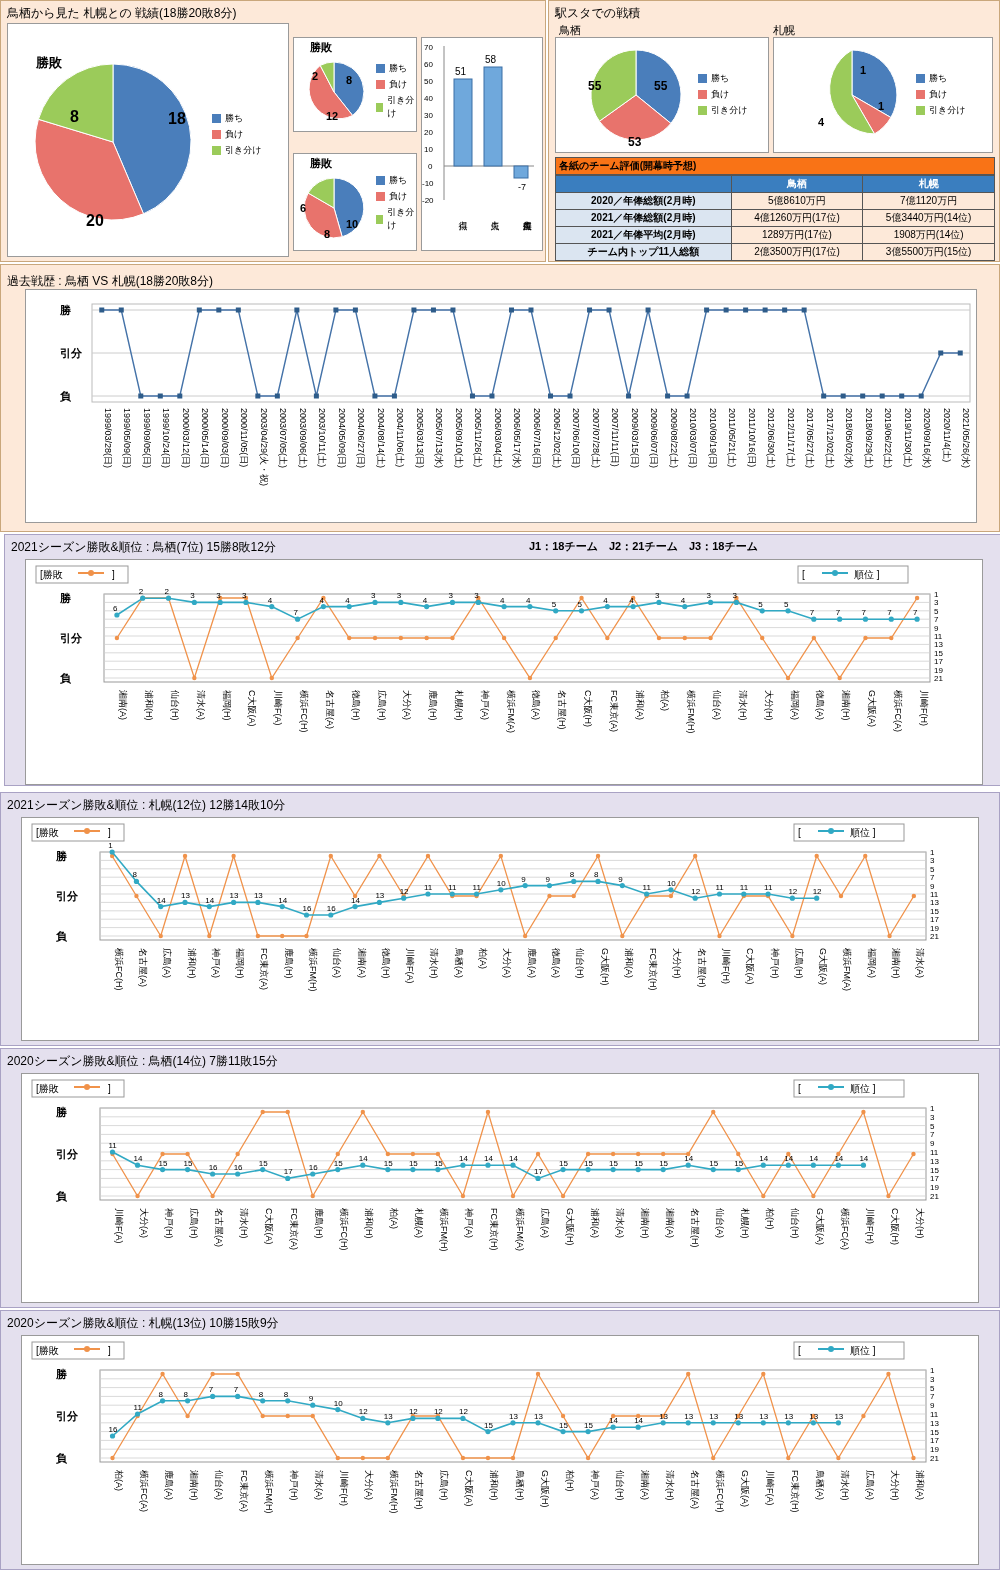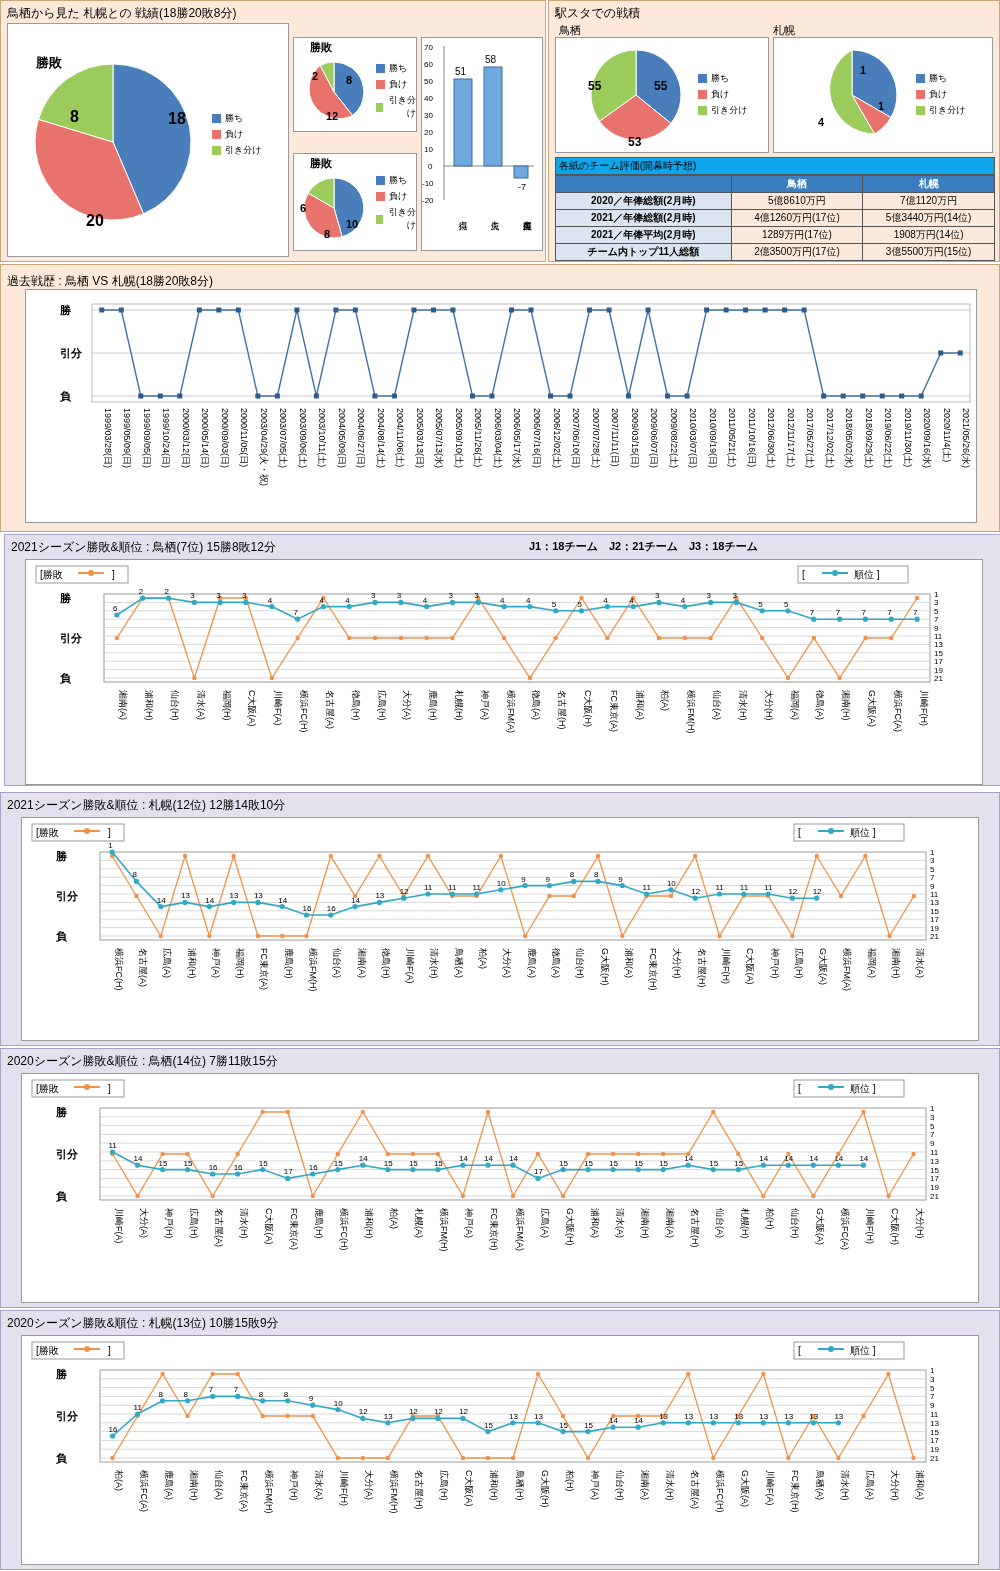--- a/index.html
+++ b/index.html
@@ -16,21 +16,21 @@
   .sec-title { font-weight:normal; font-size:12px; }
 
   
   #sec1 { left:0; top:0; width:546px; height:262px; background:#fde9d9; border:1px solid #c9a77c; }
   #sec1 .sec-title { position:absolute; left:6px; top:4px; }
   #sec2 { left:548px; top:0; width:452px; height:262px; background:#fde9d9; border:1px solid #c9a77c;}
   #sec2 .sec-title { position:absolute; left:6px; top:4px; }
   .chartbox { position:absolute; background:#fff; border:1px solid #9a9a9a; }
 
   .legend { font-size:9px; line-height:13px; }
-  .legend div { display:flex; align-items:center; margin-bottom:3px;text-align:right; }
+  .legend div { display:flex; align-items:center; margin-bottom:3px; }
   .legend i { display:inline-block; width:9px; height:9px; margin-right:4px; }
 
   
   table.eval { border-collapse:collapse; font-size:10px; width:100%; }
   table.eval th, table.eval td { border:1px solid #555; padding:1px 3px; text-align:center; }
   table.eval th { background:#3a7ebf; color:#fff; font-weight:bold; }
   table.eval td.rowhdr { background:#dbe5f1; font-weight:bold; text-align:center; }
 
   
   #sec3 { left:0; top:264px; width:1000px; height:268px; background:#fde9d9; border:1px solid #c9a77c; }
@@ -229,21 +229,21 @@
           <span>負け</span>
         </div>
       <div>
           <i style="background:#9bcb5a"></i>
           <span>引き分け</span>
         </div>
     </div>
   </div>
 
   <div style="position:absolute; left:6px; top:156px; width:440px;">
-    <div style="font-size:10px; font-weight:normal; background:#0ea5e9; border:1px solid #555; padding:1px 3px;">各紙のチーム評価(開幕時予想)</div>
+    <div style="font-size:10px; font-weight:bold; background:#f97316; border:1px solid #555; padding:1px 3px;">各紙のチーム評価(開幕時予想)</div>
     <table class="eval">
       <tbody>
           <tr>
         <th style="width:40%;"></th>
         <th>鳥栖</th>
         <th>札幌</th>
       </tr>
       <tr>
         <td class="rowhdr">2020／年俸総額(2月時)</td>
         <td>5億8610万円</td>

